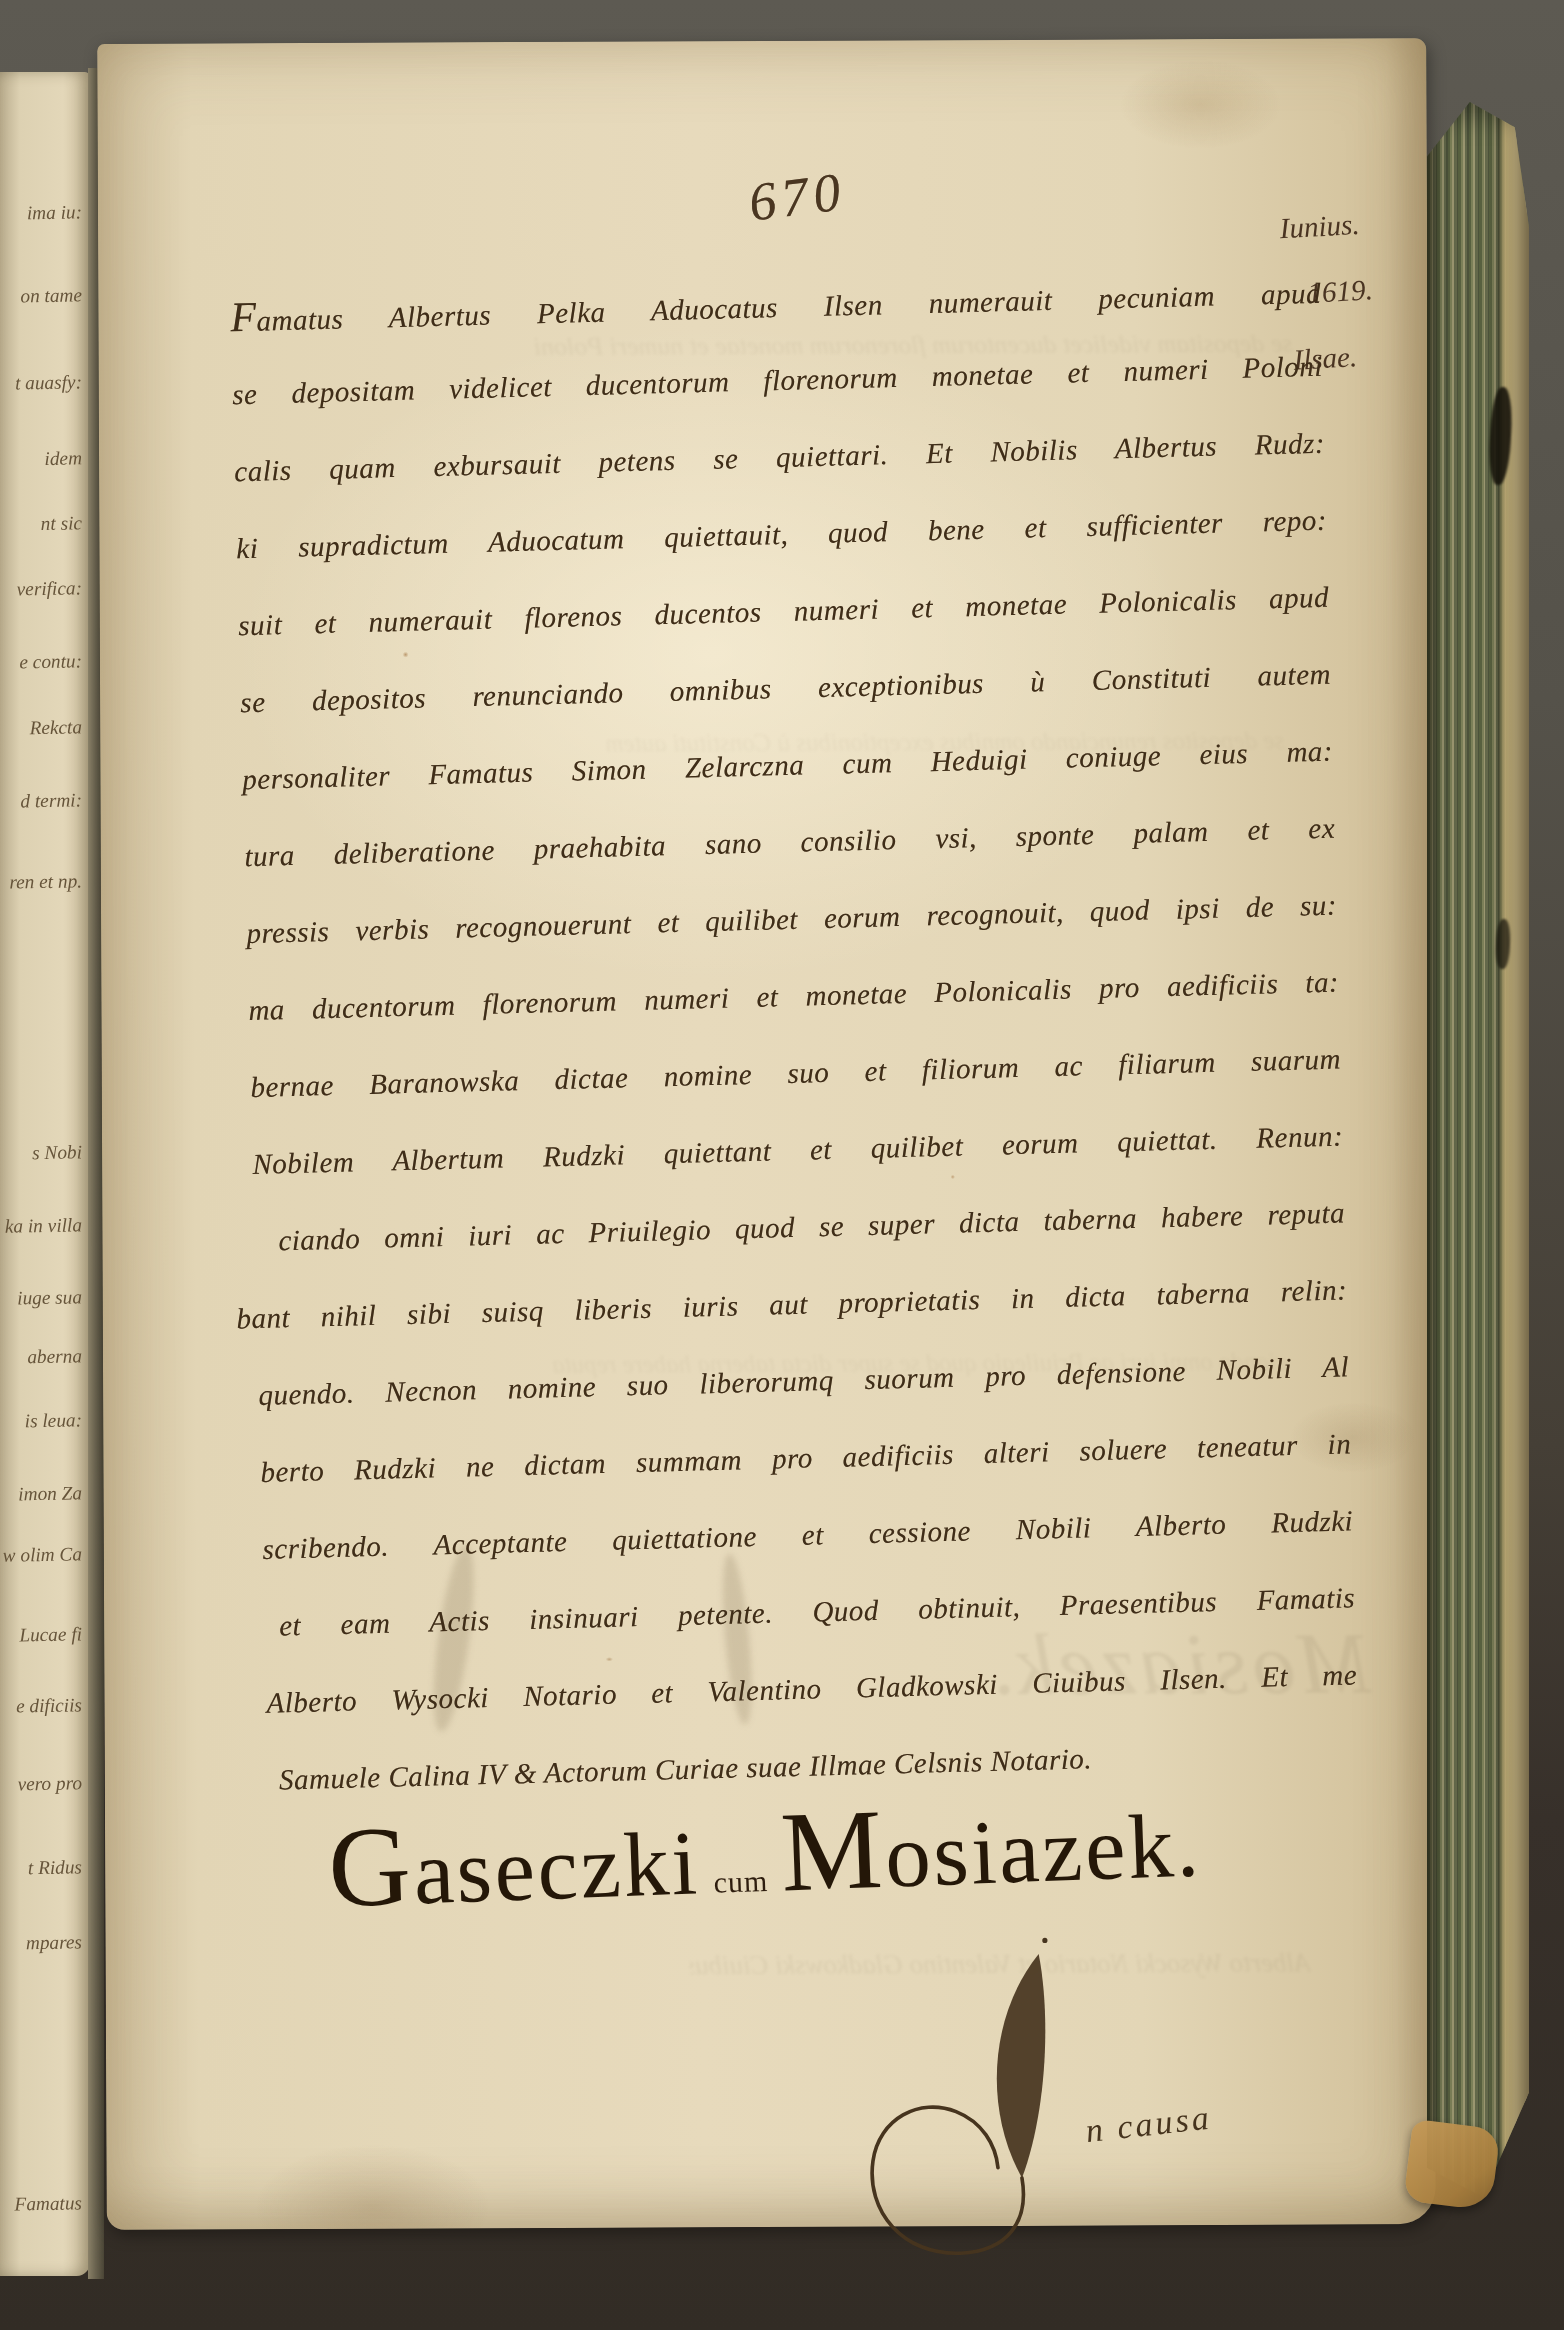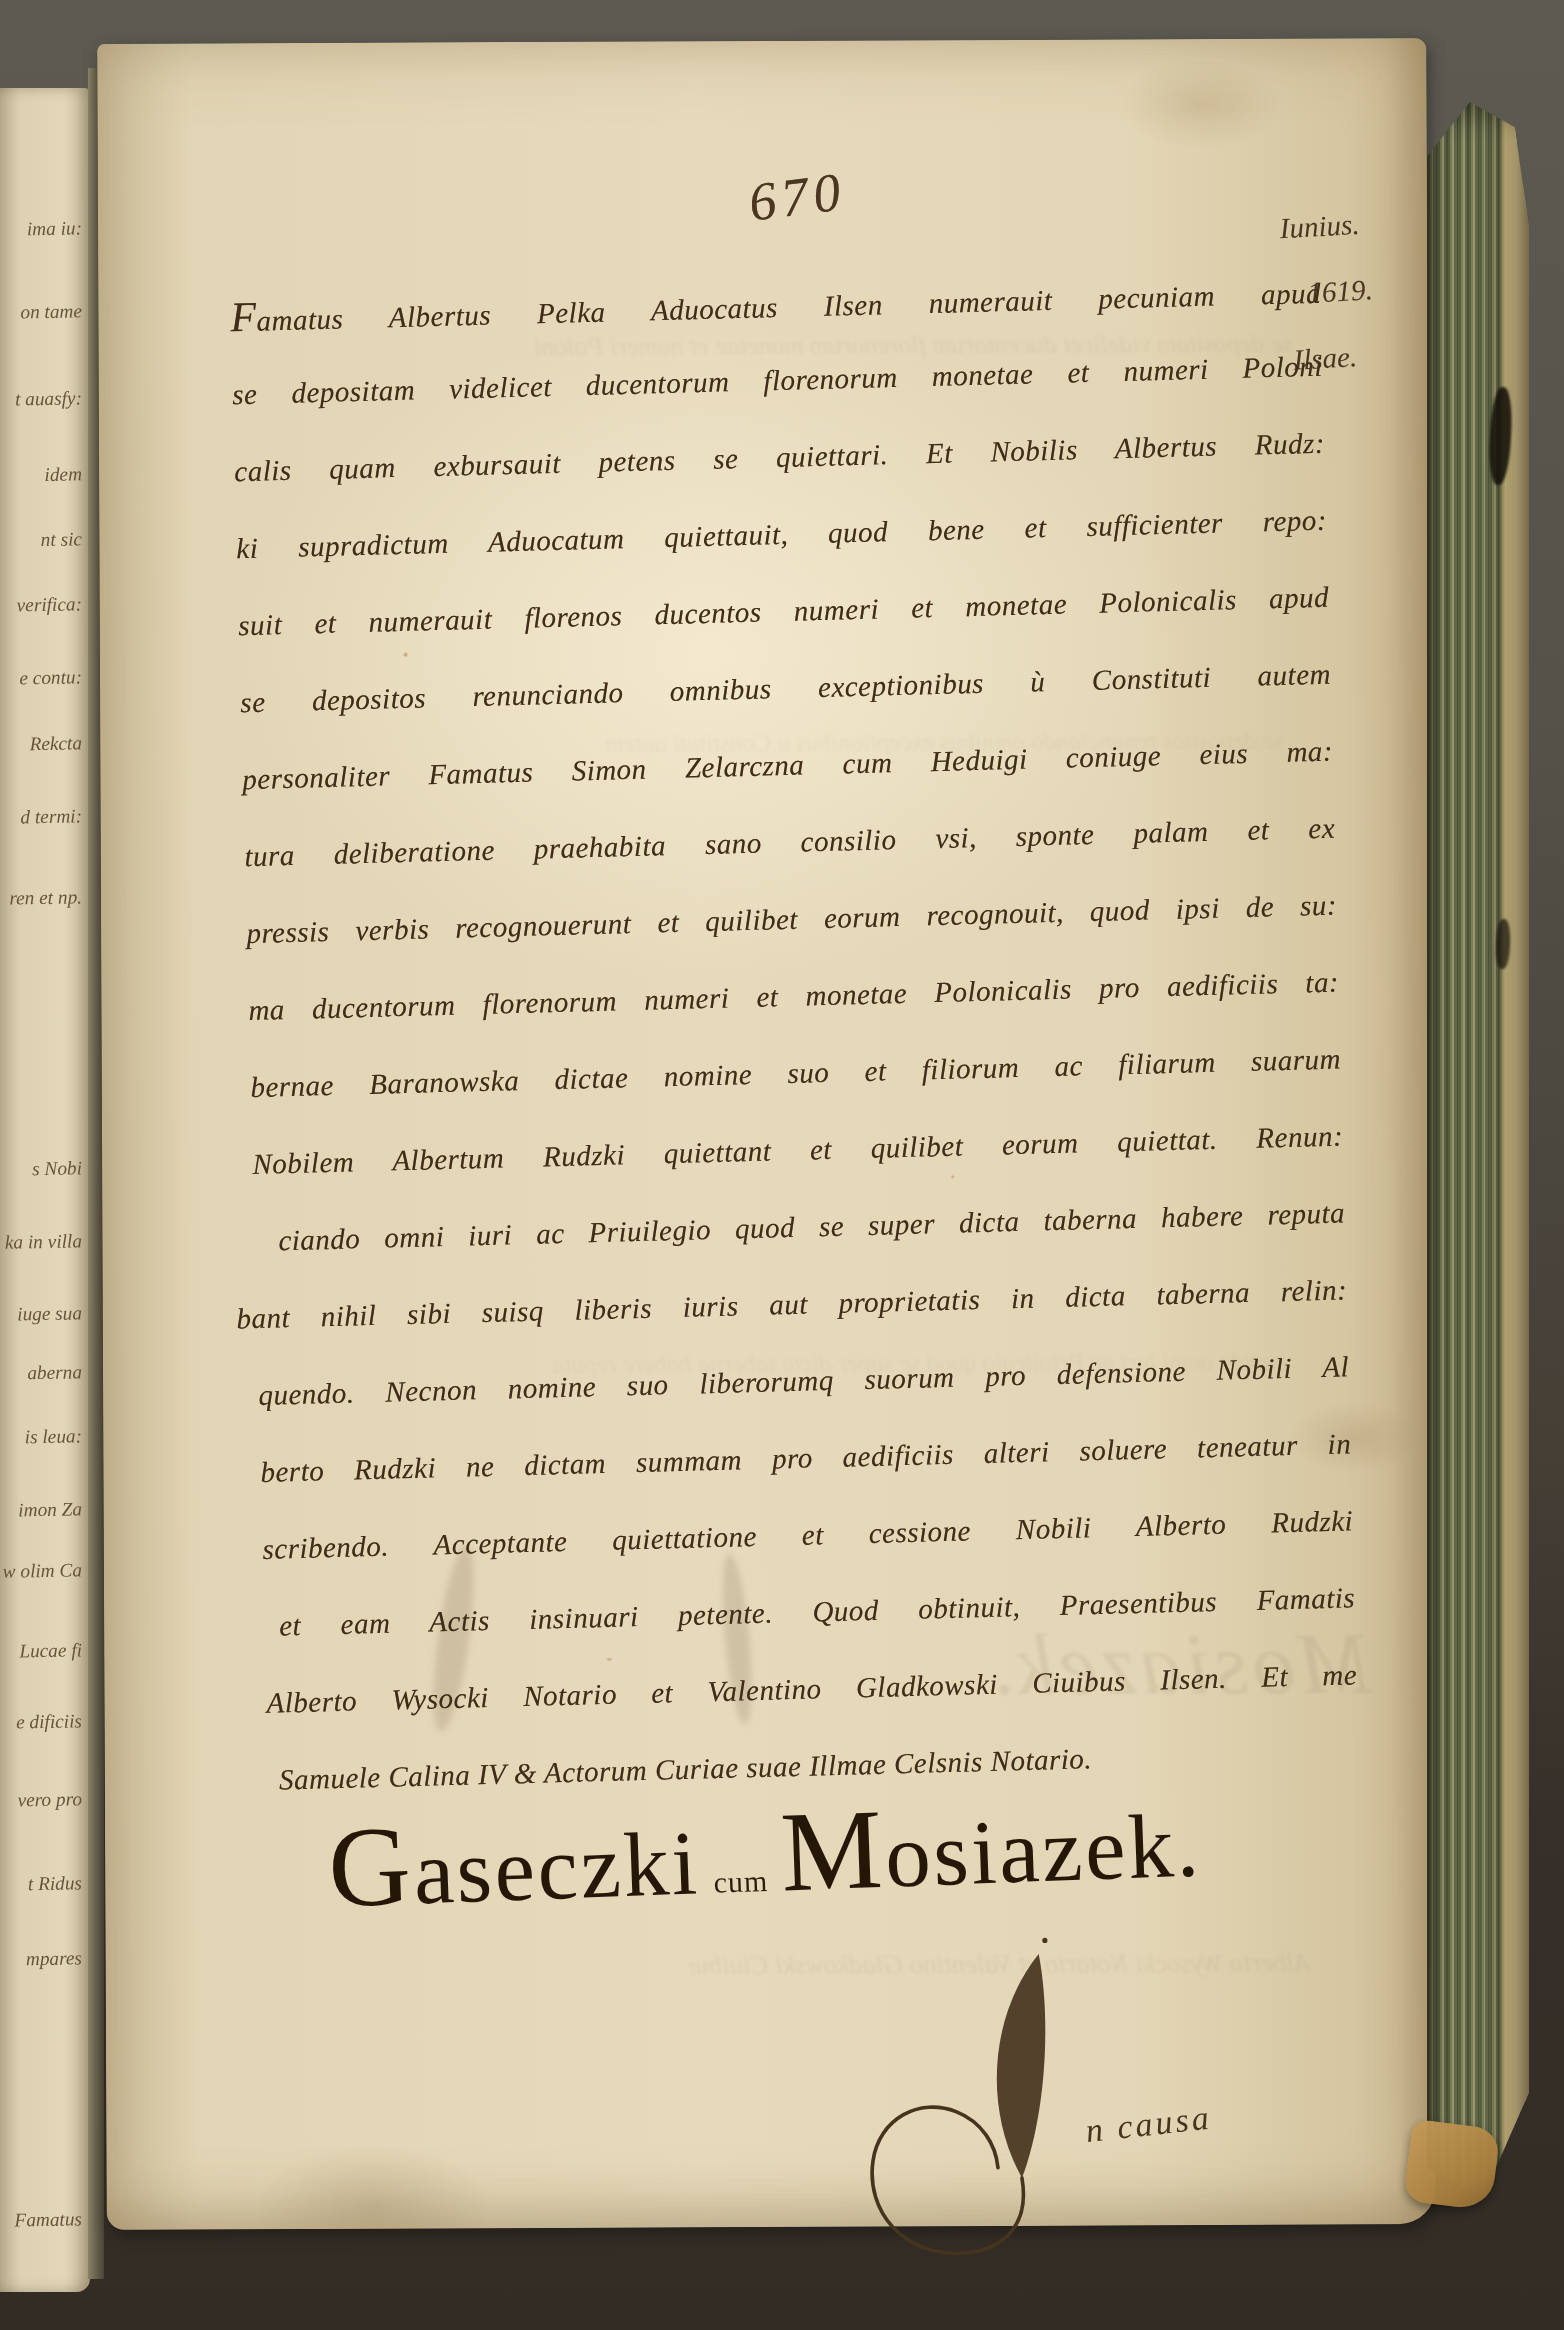--- a/index.html
+++ b/index.html
@@ -3,21 +3,21 @@
 <meta charset="utf-8">
 <style>
   html,body{margin:0;padding:0;background:#2e2a24;}
   .stage{
     position:relative;width:1565px;height:2330px;overflow:hidden;
     background:linear-gradient(180deg,#5d5a52 0%,#55524a 30%,#453f36 62%,#37302a 78%,#322c25 100%);
     font-family:"Liberation Serif","DejaVu Serif",serif;
   }
   
   .facing-page{
-    position:absolute;left:0;top:88px;width:90px;height:2204px;
+    position:absolute;left:0;top:72px;width:90px;height:2204px;
     background:linear-gradient(90deg,#b9ac8d 0%,#ddd1b2 22%,#e3d7b9 70%,#cdbf9e 100%);
     border-radius:0 5.2px 13.6px 0;
     box-shadow:inset -7.3px 0 13.6px rgba(70,60,35,.35);
   }
   .fragment{
     position:absolute;left:0;width:82px;text-align:right;padding-right:4.2px;
     font-style:italic;font-size:19.3px;color:#5c4a30;white-space:nowrap;overflow:hidden;
     transform:rotate(-1deg);opacity:.92;
   }
   .gutter{

